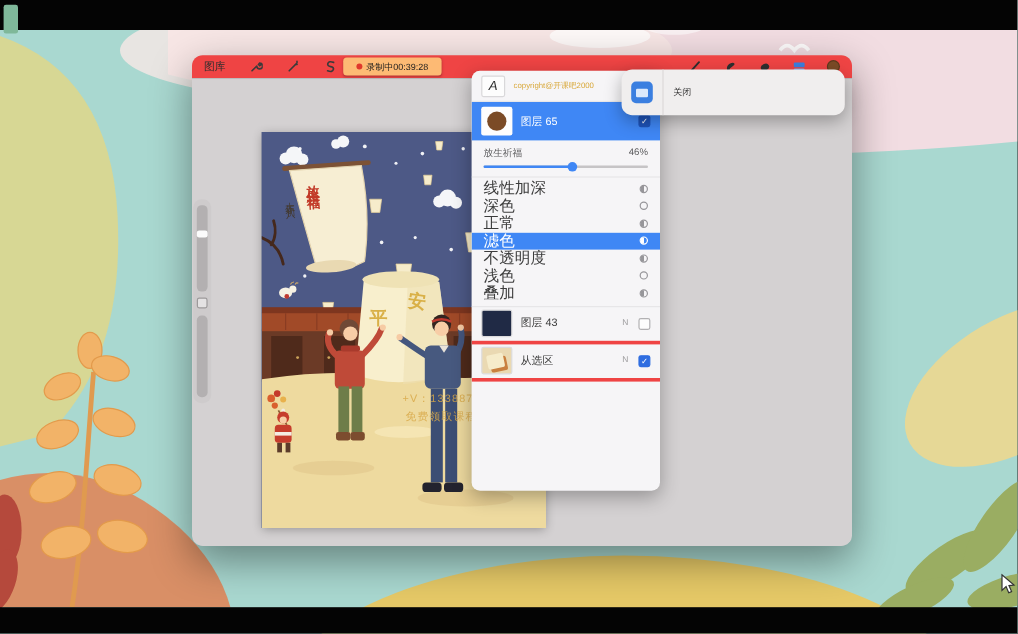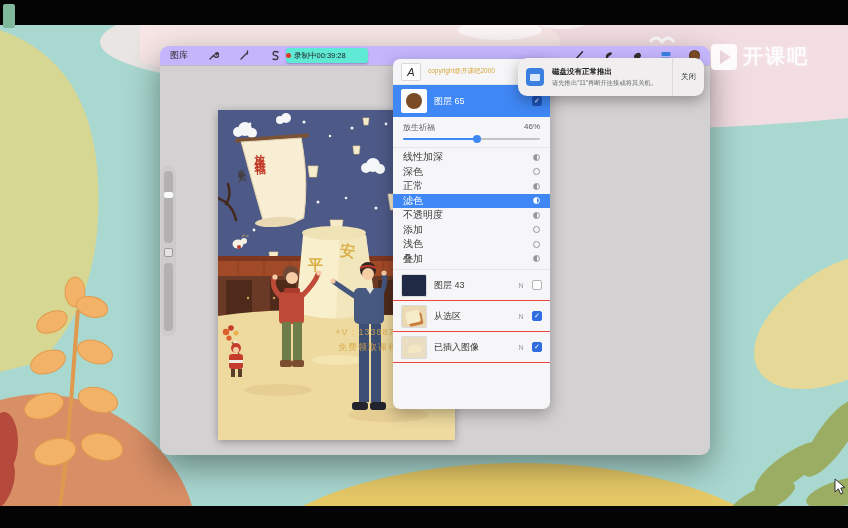--- a/index.html
+++ b/index.html
@@ -16,34 +16,34 @@
   #corner-chip { position:absolute; left:3px; top:4px; width:12px; height:24px; background:#7fb89a; border-radius:2px; z-index:41; }
 
   
   #app-window {
     position:absolute; left:160px; top:46px; width:550px; height:409px;
     background:#d4d1d2; border-radius:9px; box-shadow:0 12px 34px rgba(0,0,0,.4);
     z-index:10;
   }
   #app-toolbar {
     position:absolute; left:0; top:0; width:100%; height:20px;
-    background:#c4b5fd; border-bottom:1px solid #bdbabb; border-radius:9px 9px 0 0;
+    background:#ef4444; border-bottom:1px solid #bdbabb; border-radius:9px 9px 0 0;
     display:flex; align-items:center; padding:0 10px; gap:0;
   }
   .tb-left { display:flex; align-items:center; gap:19px; }
   .gallery-label { font-size:9px; color:#2e2e2e; cursor:default; }
   .tb-icon { width:12px; height:12px; display:flex; align-items:center; justify-content:center; }
   .tb-icon svg { display:block; }
   .tb-right { margin-left:auto; display:flex; align-items:center; gap:17px; }
   .color-swatch { width:11px; height:11px; border-radius:50%; border:1px solid rgba(0,0,0,.25); }
 
   #rec-pill {
     position:absolute; left:126px; top:2px; width:82px; height:15px;
-    background:#5eead4; border-radius:3px; box-shadow:0 1px 2px rgba(0,0,0,.25);
-    display:flex; align-items:center; gap:3px;
+    background:#fdba74; border-radius:3px; box-shadow:0 1px 2px rgba(0,0,0,.25);
+    display:flex; align-items:center; justify-content:center; gap:3px;
     font-size:7.5px; color:#1c1c1c; z-index:12;
   }
   .rec-dot { width:5px; height:5px; border-radius:50%; background:#e0382c; }
 
   
   #art-canvas {
     position:absolute; left:58px; top:64px; width:237px; height:330px;
     background:#4d5986; box-shadow:0 2px 8px rgba(0,0,0,.3); overflow:hidden;
   }
   #art-canvas svg { position:absolute; left:0; top:0; }
@@ -97,29 +97,29 @@
   #row-selected .cb.checked { background:#1e53b8; border-color:#1e53b8; }
   .nbadge { font-size:7px; color:#9a999b; width:8px; text-align:center; flex:none; }
 
   #opacity-block { padding:5px 10px 7px 10px; border-bottom:1px solid #e7e6e8; }
   .op-line { display:flex; justify-content:space-between; font-size:8px; color:#5a5a5c; margin-bottom:5px; }
   .op-track { position:relative; height:2px; background:#c6c4c6; border-radius:2px; }
   .op-fill { position:absolute; left:0; top:0; height:2px; background:#3f87f5; border-radius:2px; }
   .op-knob { position:absolute; right:-3px; top:-3px; width:8px; height:8px; background:#3f87f5; border-radius:50%; }
 
   .blend-row { height:14.5px; display:flex; align-items:center; padding:0 10px; justify-content:space-between; }
-  .blend-row .blabel { font-size:10px; color:#3c3c3c; }
+  .blend-row .blabel { font-size:13px; color:#3c3c3c; }
   .blend-ic { width:7px; height:7px; border:1px solid #97969a; border-radius:50%; flex:none; }
   .blend-ic.half { background:linear-gradient(90deg,#97969a 50%,transparent 50%); }
   .blend-row.selected { background:#3f87f5; }
   .blend-row.selected .blabel { color:#fff; }
   .blend-row.selected .blend-ic { border-color:#fff; background:linear-gradient(90deg,#fff 50%,transparent 50%); }
   #blend-list { padding:2px 0 3px 0; border-bottom:1px solid #e7e6e8; }
 
-  .layer-row { height:31px; display:flex; align-items:center; padding:0 8px; gap:7px; border-bottom:1px solid #ef4444; }
+  .layer-row { height:31px; display:flex; align-items:center; padding:0 8px; gap:7px; border-bottom:3px solid #ef4444; }
   .lthumb { width:26px; height:23px; border-radius:2px; border:1px solid #dcdbdd; background:#efeeee; flex:none; position:relative; overflow:hidden; }
   .lthumb.navy { background:#202a45; }
   .lthumb.group { background:#f2f1f2; }
   .lthumb.group i { position:absolute; left:2px; width:9px; height:5px; background:#cfcdce; border-radius:1px; }
   .lthumb.group i:nth-child(1){ top:2px; } .lthumb.group i:nth-child(2){ top:9px; } .lthumb.group i:nth-child(3){ top:16px; }
   .lthumb.art1 { background:#ead9b2; }
   .lthumb.art1::after { content:""; position:absolute; left:4px; top:5px; width:14px; height:12px; background:#f6ecca; border-radius:2px; transform:rotate(-12deg); box-shadow:2px 3px 0 #c9803f; }
   .lthumb.art2 { background:#e9ddc2; }
   .lthumb.art2::after { content:""; position:absolute; left:6px; top:8px; width:13px; height:8px; background:#f3e7c4; border-radius:40% 40% 30% 30%; transform:rotate(-8deg); }
 
@@ -180,27 +180,20 @@
     </g>
     <ellipse cx="500" cy="30" rx="42" ry="10" fill="#ffffff" opacity="0.7"></ellipse>
     <ellipse cx="562" cy="22" rx="25" ry="7" fill="#ffffff" opacity="0.55"></ellipse>
     <path d="M650,42 q6,-8 12,0 q6,-8 12,0" stroke="#ffffff" stroke-width="3" fill="none" opacity="0.9"></path>
   </svg>
 
   <div class="black-bar" id="bar-top"></div>
   <div class="black-bar" id="bar-bottom"></div>
   <div id="corner-chip"></div>
 
-  <div id="brand-top">
-    <svg width="26" height="26" viewBox="0 0 26 26">
-      <path fill-rule="evenodd" fill="#ffffff" opacity="0.95" d="M4,0 h18 a4,4 0 0 1 4,4 v18 a4,4 0 0 1 -4,4 h-18 a4,4 0 0 1 -4,-4 v-18 a4,4 0 0 1 4,-4 z
-           M9,6 l11,7 l-11,7 z"></path>
-    </svg>
-    <span class="brand-text">开课吧</span>
-  </div>
 
   <div id="app-window">
 
     <div id="app-toolbar">
       <div class="tb-left">
         <span class="gallery-label">图库</span>
         <span class="tb-icon">
           <svg width="11" height="11" viewBox="0 0 11 11">
               <path d="M2,9 L6,5 M6,5 a2.4,2.4 0 1 0 2.4,-2.4 l-1,1.2 1,1 1.2,-1" stroke="#3a3a3a" stroke-width="1.3" fill="none" stroke-linecap="round"></path>
             </svg>
@@ -467,24 +460,20 @@
         </div>
       <div class="blend-row selected">
           <span class="blabel">滤色</span>
           <span class="blend-ic"></span>
         </div>
       <div class="blend-row">
           <span class="blabel">不透明度</span>
           <span class="blend-ic half"></span>
         </div>
       <div class="blend-row">
-          <span class="blabel">添加</span>
-          <span class="blend-ic"></span>
-        </div>
-      <div class="blend-row">
           <span class="blabel">浅色</span>
           <span class="blend-ic"></span>
         </div>
       <div class="blend-row">
           <span class="blabel">叠加</span>
           <span class="blend-ic half"></span>
         </div>
     </div>
 
     <div class="layer-row">
@@ -492,36 +481,26 @@
       <span class="lname">图层 43</span>
       <span class="nbadge">N</span>
       <span class="cb"></span>
     </div>
     <div class="layer-row">
       <span class="lthumb art1"></span>
       <span class="lname">从选区</span>
       <span class="nbadge">N</span>
       <span class="cb checked">✓</span>
     </div>
-    <div class="layer-row">
-      <span class="lthumb art2"></span>
-      <span class="lname">已插入图像</span>
-      <span class="nbadge">N</span>
-      <span class="cb checked">✓</span>
-    </div>
   </div>
 
   <div id="notif">
     <span class="notif-icon">
         <span></span>
       </span>
-    <span class="notif-text">
-      <div class="notif-title">磁盘没有正常推出</div>
-      <div class="notif-body">请先推出“11”再断开连接或将其关机。</div>
-    </span>
     <span class="notif-close">关闭</span>
   </div>
 
   <svg id="mouse-cursor" width="14" height="18" viewBox="0 0 14 18">
     <path d="M2,1 L2,14 L5.4,10.8 L7.6,16 L10,15 L7.8,10 L12,9.6 Z" fill="#ffffff" stroke="#333333" stroke-width="1"></path>
   </svg>
 
 </div>
 
 </body></html>

